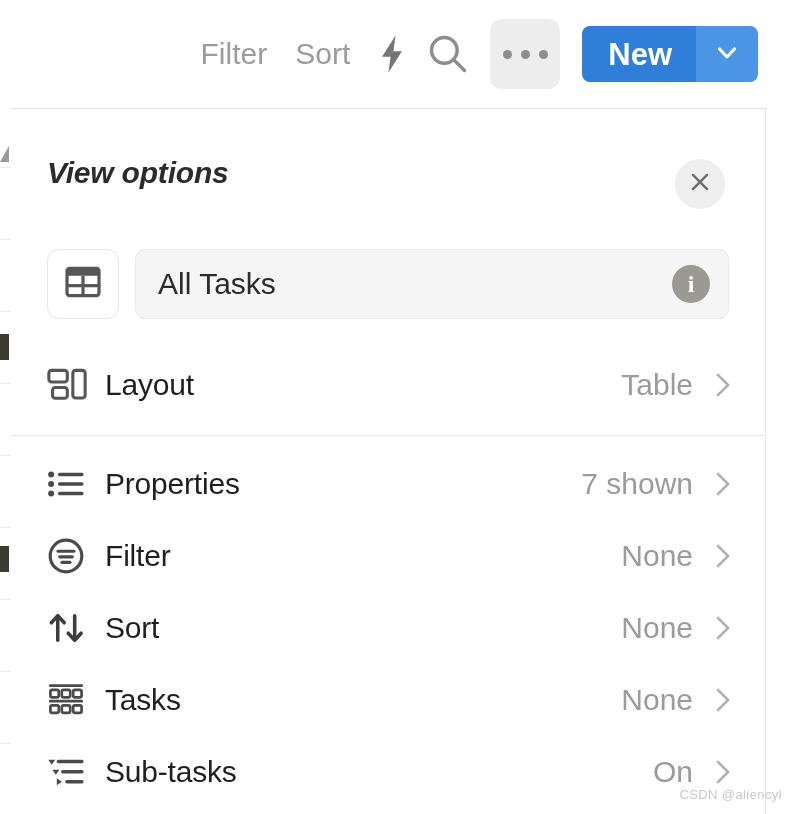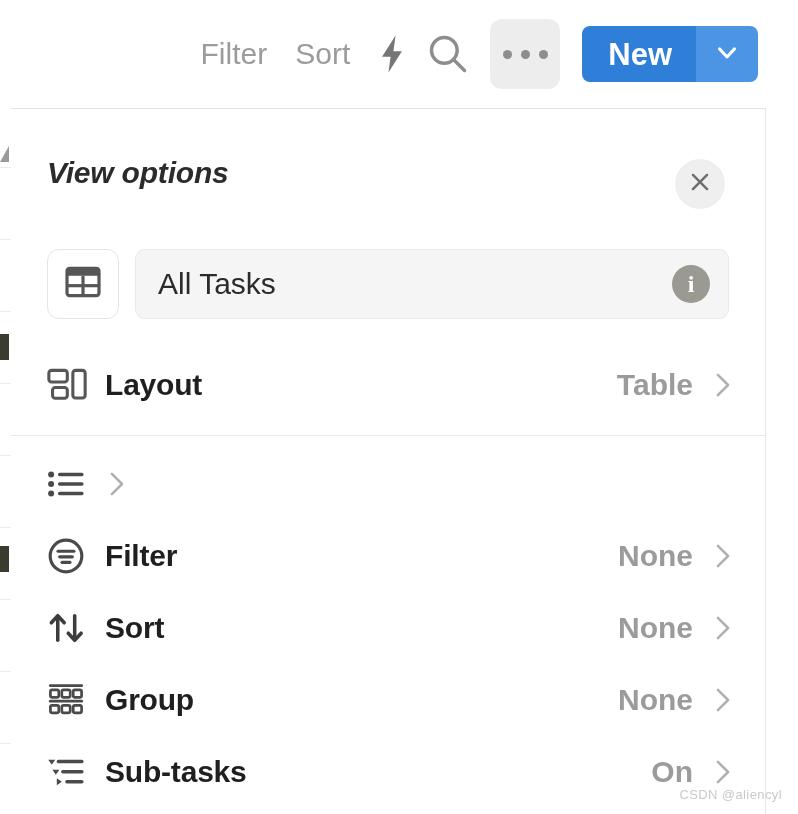--- a/index.html
+++ b/index.html
@@ -185,21 +185,20 @@
     display: flex; align-items: center; justify-content: center;
     flex: none;
   }
 
   
   .opt-row {
     height: 72px;
     display: flex;
     align-items: center;
     padding: 0 30px 0 36px;
-    font-weight: bold;
   }
   .opt-icon {
     width: 58px;
     display: flex; align-items: center; justify-content: flex-start;
     flex: none;
   }
   .opt-label {
     font-size: 30px;
     color: #1f1f1f;
     flex: 1;
@@ -358,20 +357,22 @@
       <div class="opt-icon">
         <svg width="38" height="32" viewBox="0 0 24 20">
           <circle cx="2.6" cy="4" r="1.9" fill="#4a4a4a"></circle>
           <circle cx="2.6" cy="10" r="1.9" fill="#4a4a4a"></circle>
           <circle cx="2.6" cy="16" r="1.9" fill="#4a4a4a"></circle>
           <line x1="8" y1="4" x2="22" y2="4" stroke="#4a4a4a" stroke-width="2.2" stroke-linecap="round"></line>
           <line x1="8" y1="10" x2="22" y2="10" stroke="#4a4a4a" stroke-width="2.2" stroke-linecap="round"></line>
           <line x1="8" y1="16" x2="22" y2="16" stroke="#4a4a4a" stroke-width="2.2" stroke-linecap="round"></line>
         </svg>
       </div>
+      <div class="opt-label">Properties</div>
+      <div class="opt-value">7 shown</div>
       <div class="chev">
         <svg width="22" height="28" viewBox="0 0 16 22">
           <polyline points="4,3 12,11 4,19" fill="none" stroke="#b0b0b0" stroke-width="2" stroke-linecap="round" stroke-linejoin="round"></polyline>
         </svg>
       </div>
     </div>
 
     <div class="opt-row">
       <div class="opt-icon">
         <svg width="38" height="38" viewBox="0 0 24 24">
@@ -414,21 +415,21 @@
           <line x1="1.5" y1="2.4" x2="22.5" y2="2.4" stroke="#4a4a4a" stroke-width="1.8" stroke-linecap="round"></line>
           <rect x="1.6" y="5.2" width="5.6" height="5" rx="1.2" fill="none" stroke="#4a4a4a" stroke-width="1.8"></rect>
           <rect x="9.2" y="5.2" width="5.6" height="5" rx="1.2" fill="none" stroke="#4a4a4a" stroke-width="1.8"></rect>
           <rect x="16.8" y="5.2" width="5.6" height="5" rx="1.2" fill="none" stroke="#4a4a4a" stroke-width="1.8"></rect>
           <line x1="1.5" y1="12.8" x2="22.5" y2="12.8" stroke="#4a4a4a" stroke-width="1.8" stroke-linecap="round"></line>
           <rect x="1.6" y="15.6" width="5.6" height="5" rx="1.2" fill="none" stroke="#4a4a4a" stroke-width="1.8"></rect>
           <rect x="9.2" y="15.6" width="5.6" height="5" rx="1.2" fill="none" stroke="#4a4a4a" stroke-width="1.8"></rect>
           <rect x="16.8" y="15.6" width="5.6" height="5" rx="1.2" fill="none" stroke="#4a4a4a" stroke-width="1.8"></rect>
         </svg>
       </div>
-      <div class="opt-label">Group</div>
+      <div class="opt-label">Tasks</div>
       <div class="opt-value">None</div>
       <div class="chev">
         <svg width="22" height="28" viewBox="0 0 16 22">
           <polyline points="4,3 12,11 4,19" fill="none" stroke="#b0b0b0" stroke-width="2" stroke-linecap="round" stroke-linejoin="round"></polyline>
         </svg>
       </div>
     </div>
 
     <div class="opt-row">
       <div class="opt-icon">

